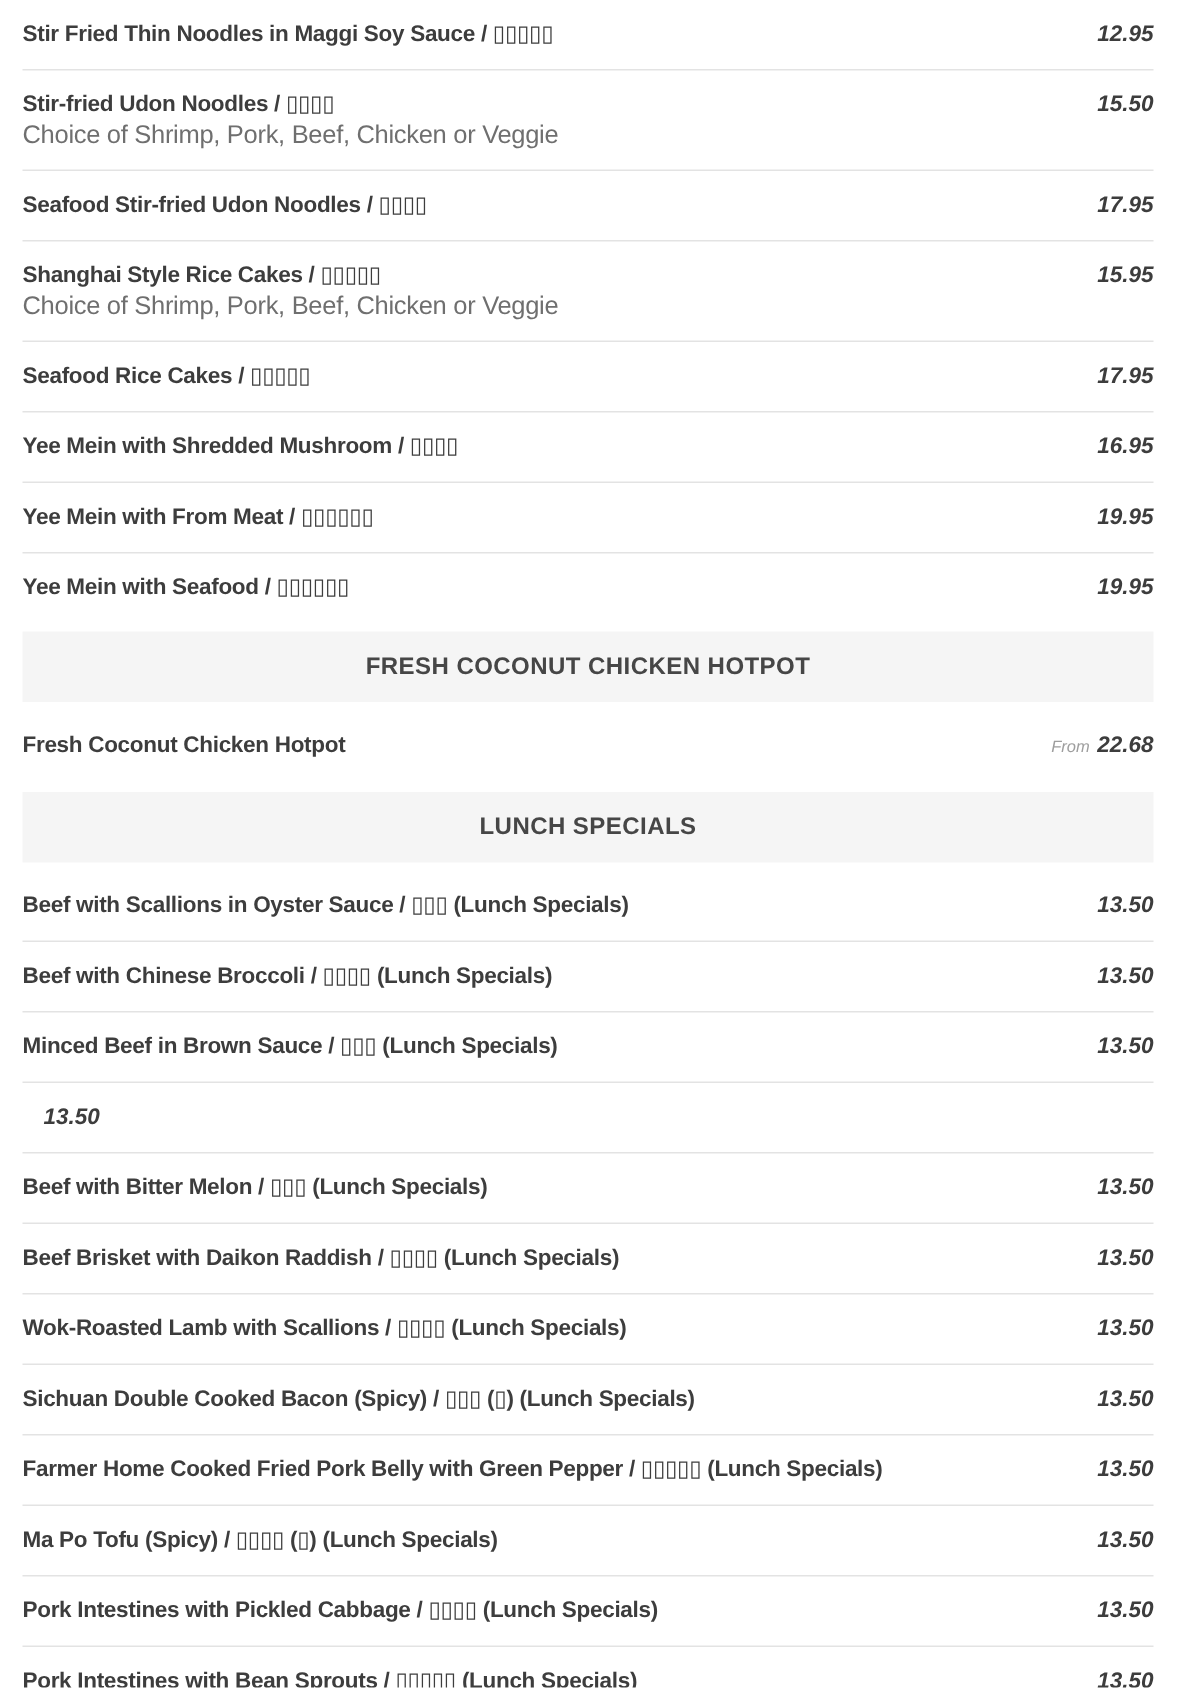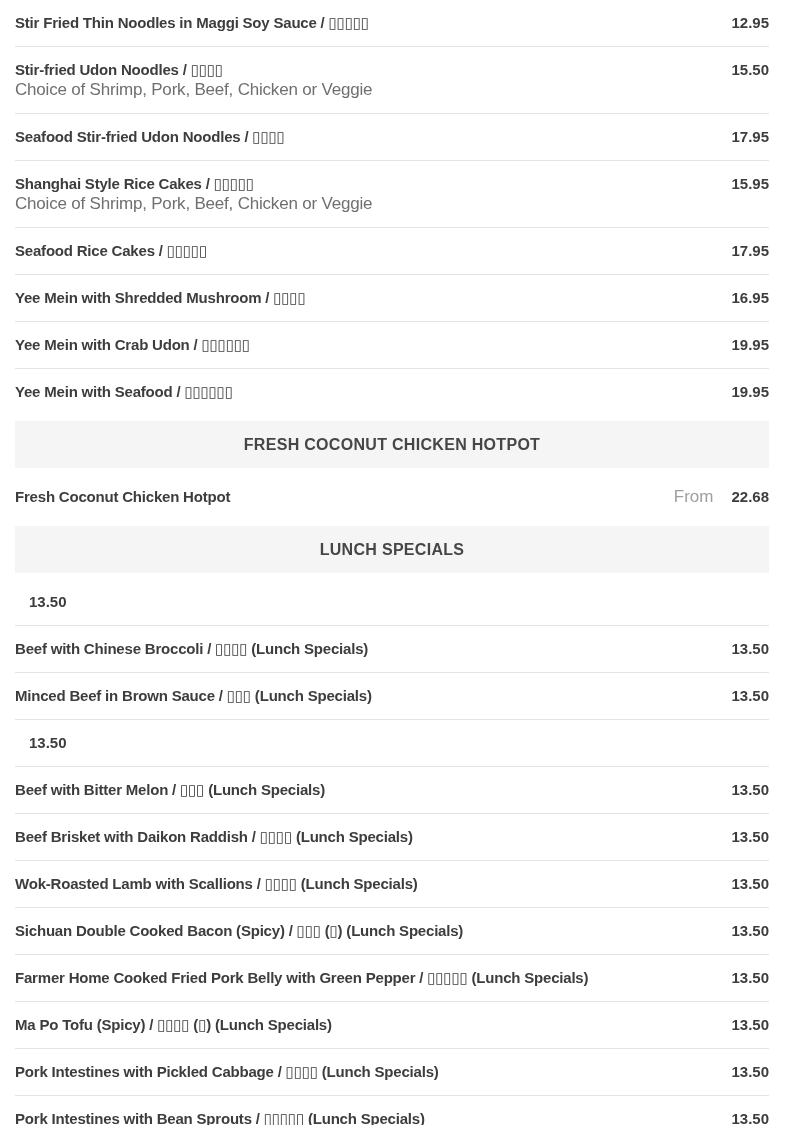--- a/index.html
+++ b/index.html
@@ -38,26 +38,27 @@
   }
   .item-desc:empty { display: none; }
   .price {
     flex: 0 0 auto;
     padding-left: 14px;
     font-weight: bold;
     font-size: 15px;
     line-height: 21px;
     color: #3d3d3d;
     white-space: nowrap;
+    font-style: italic;
   }
   .from {
     font-weight: normal;
-    font-size: 17px;
+    font-size: 11px;
     color: #9e9e9e;
-    margin-right: 18px;
+    margin-right: 5px;
   }
   .from:empty { display: none; margin: 0; }
   .section-header {
     background: #f5f5f5;
     text-align: center;
     padding: 13px 10px;
     margin: 6px 0;
   }
   .section-title {
     font-weight: bold;
@@ -111,21 +112,21 @@
 
   <div class="row">
     <div class="row-main">
       <div class="item-name">Yee Mein with Shredded Mushroom / ▯▯▯▯</div>
     </div>
     <div class="price"><span>16.95</span></div>
   </div>
 
   <div class="row">
     <div class="row-main">
-      <div class="item-name">Yee Mein with Crab Udon / ▯▯▯▯▯▯</div>
+      <div class="item-name">Yee Mein with From Meat / ▯▯▯▯▯▯</div>
     </div>
     <div class="price"><span>19.95</span></div>
   </div>
 
   <div class="row no-border">
     <div class="row-main">
       <div class="item-name">Yee Mein with Seafood / ▯▯▯▯▯▯</div>
     </div>
     <div class="price"><span>19.95</span></div>
   </div>
@@ -139,20 +140,23 @@
       <div class="item-name">Fresh Coconut Chicken Hotpot</div>
     </div>
     <div class="price"><span class="from">From</span><span>22.68</span></div>
   </div>
 
   <div class="section-header">
     <span class="section-title">LUNCH SPECIALS</span>
   </div>
 
   <div class="row">
+    <div class="row-main">
+      <div class="item-name">Beef with Scallions in Oyster Sauce / ▯▯▯ (Lunch Specials)</div>
+    </div>
     <div class="price"><span>13.50</span></div>
   </div>
 
   <div class="row">
     <div class="row-main">
       <div class="item-name">Beef with Chinese Broccoli / ▯▯▯▯ (Lunch Specials)</div>
     </div>
     <div class="price"><span>13.50</span></div>
   </div>
 

